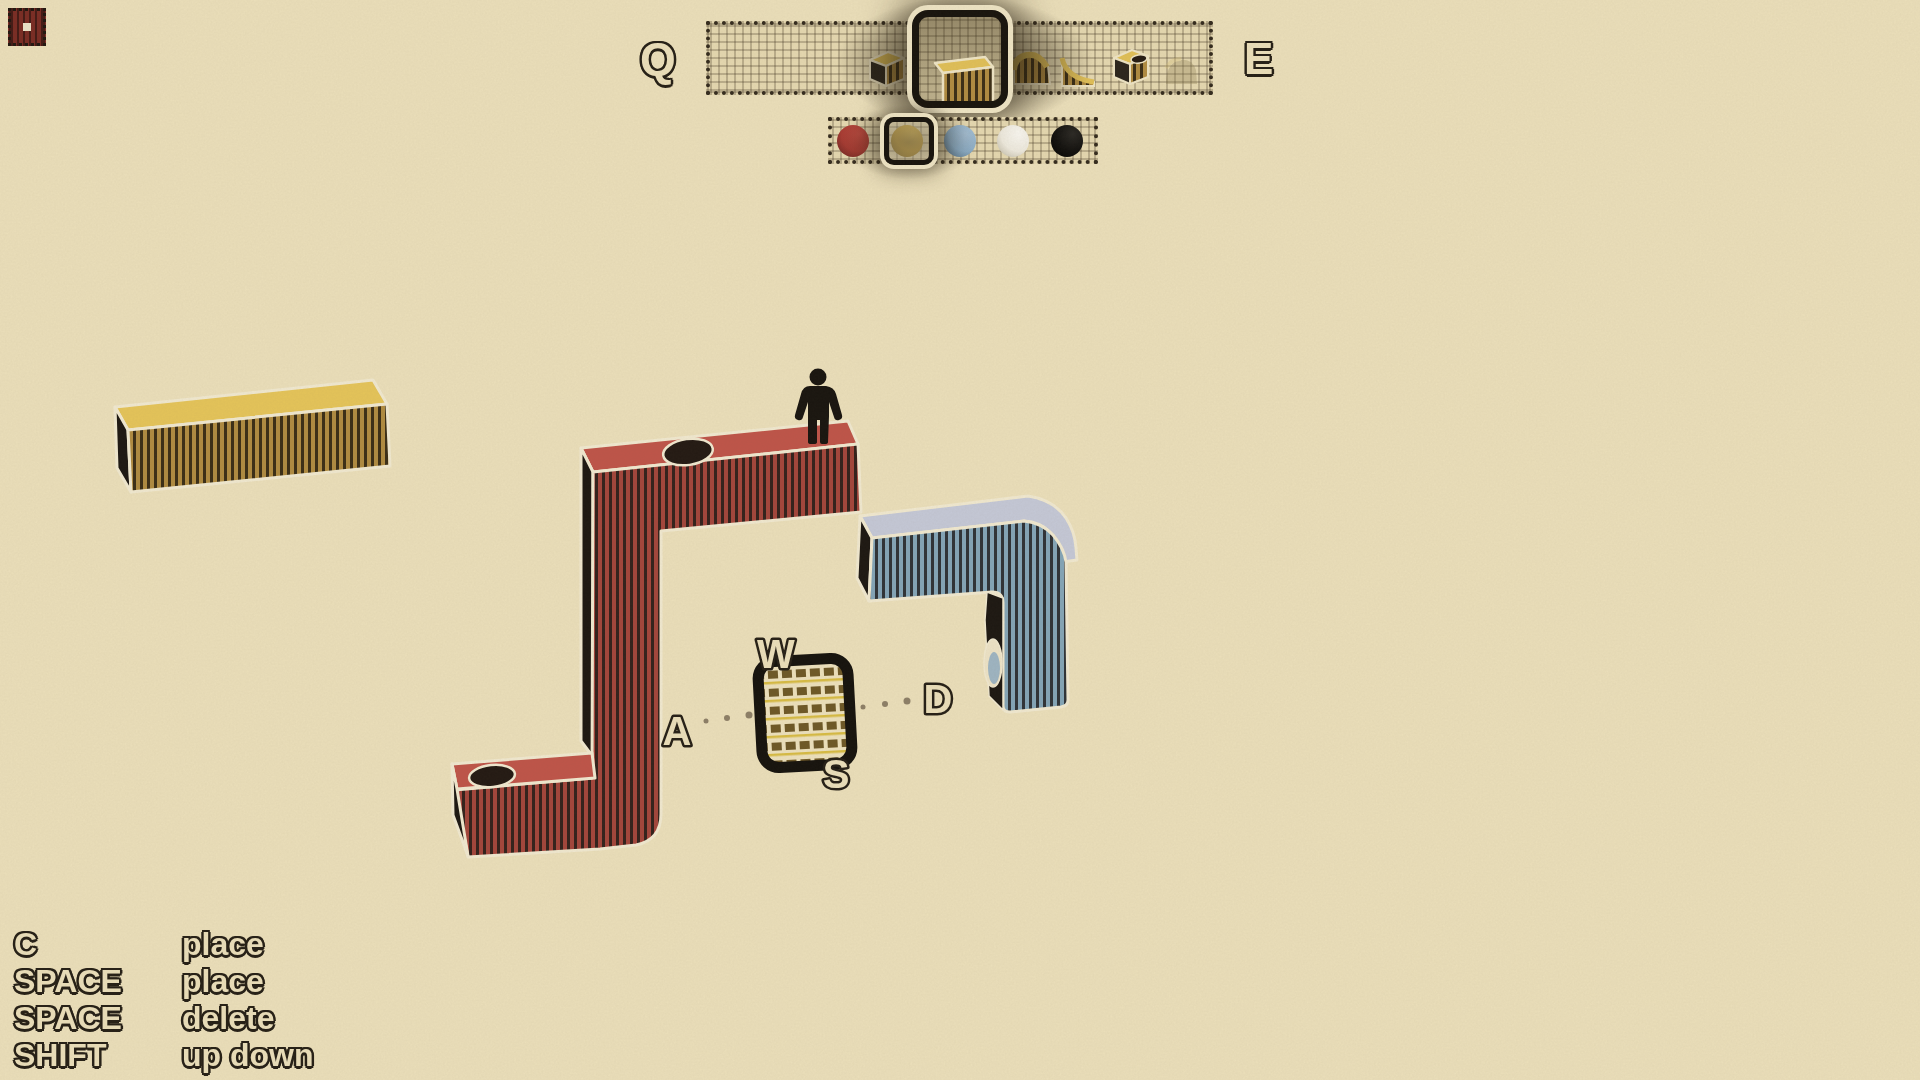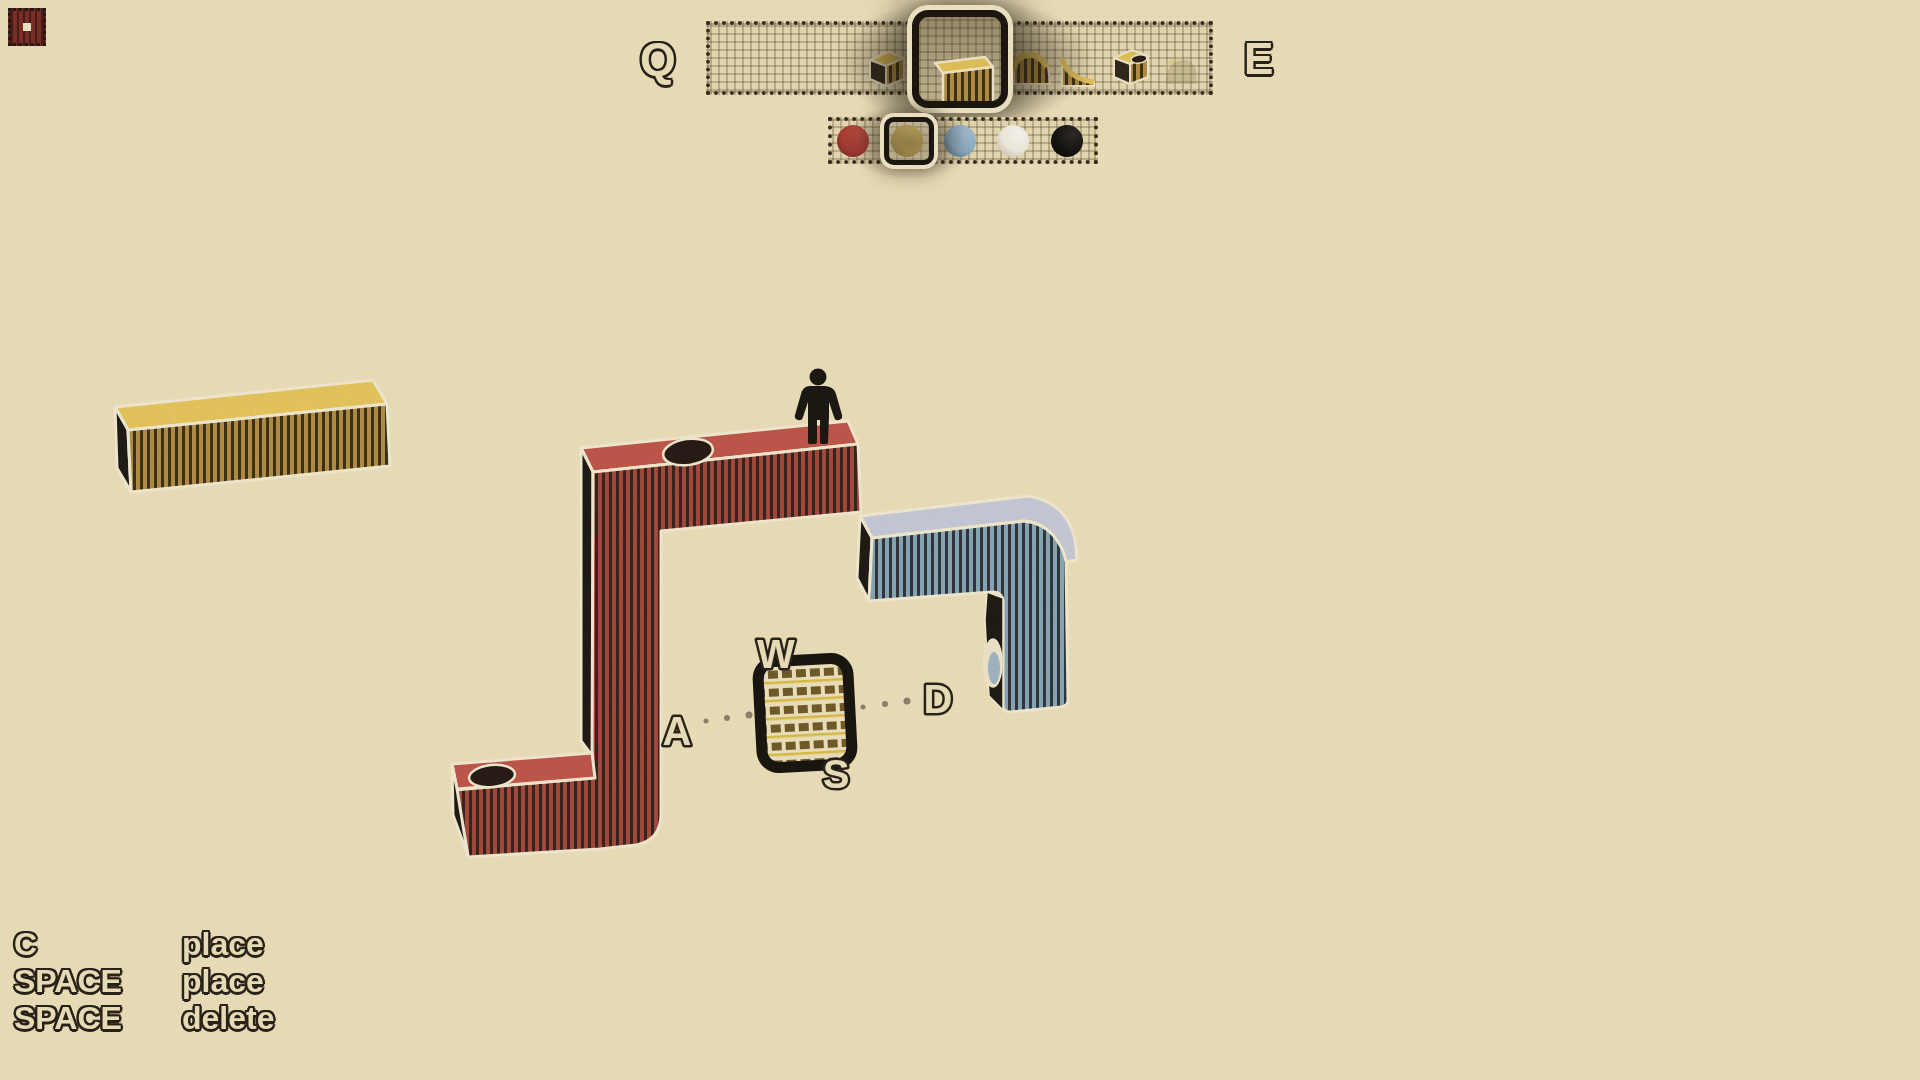--- a/index.html
+++ b/index.html
@@ -237,20 +237,24 @@
     <span class="outline-text">place</span>
   </div>
   <div class="shortcut-row">
     <span class="shortcut-key outline-text">SPACE</span>
     <span class="outline-text">place</span>
   </div>
   <div class="shortcut-row">
     <span class="shortcut-key outline-text">SPACE</span>
     <span class="outline-text">delete</span>
   </div>
+  <div class="shortcut-row">
+    <span class="shortcut-key outline-text">SHIFT</span>
+    <span class="outline-text">up down</span>
+  </div>
 </div>
 
 <svg id="grain" class="abs" width="1920" height="1080">
   <filter id="gr">
     <feTurbulence type="fractalNoise" baseFrequency="0.55" numOctaves="2" seed="7"></feTurbulence>
     <feColorMatrix type="matrix" values="0 0 0 0 0.18  0 0 0 0 0.14  0 0 0 0 0.08  0.5 0.5 0.5 0 0"></feColorMatrix>
   </filter>
   <rect width="1920" height="1080" filter="url(#gr)" opacity="0.07"></rect>
 </svg>
 

